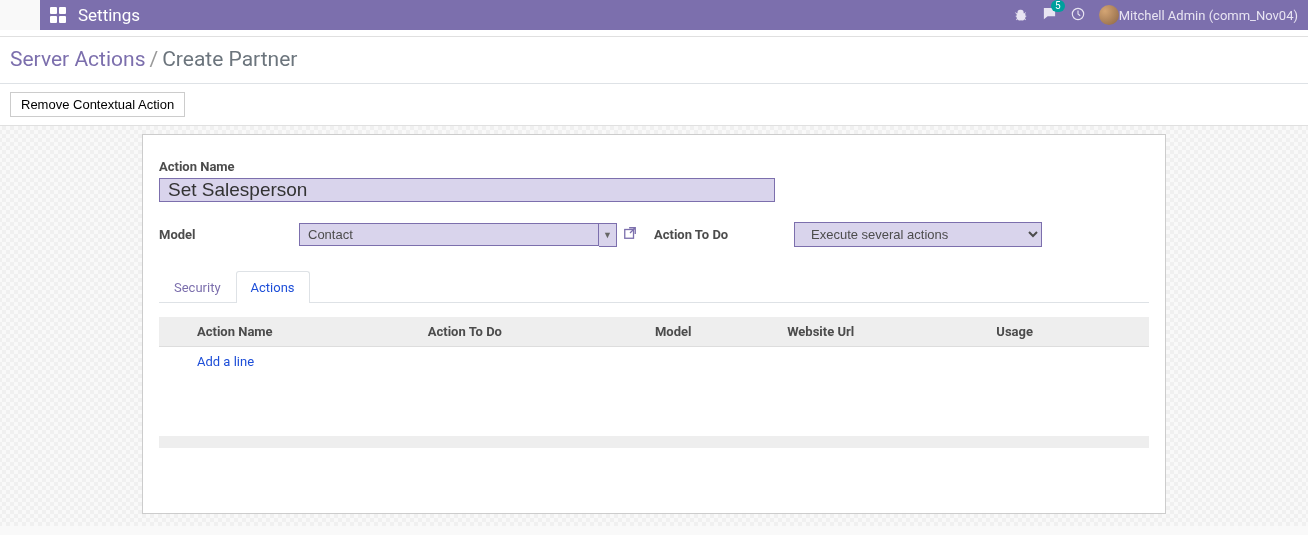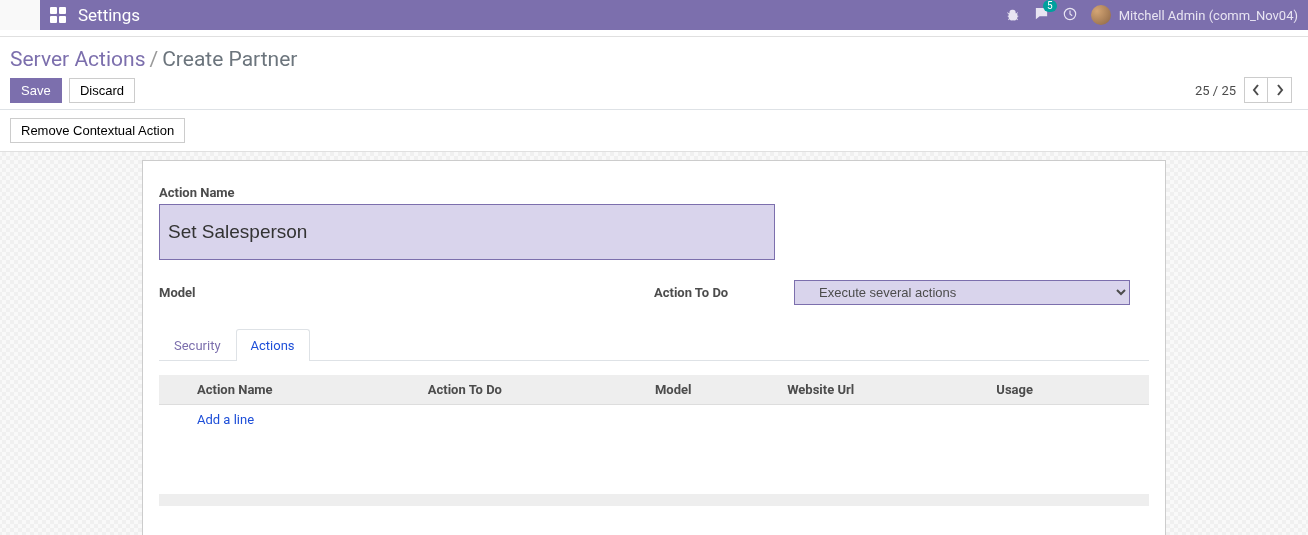--- a/index.html
+++ b/index.html
@@ -6,49 +6,49 @@
 body { font-family: -apple-system, BlinkMacSystemFont, "Segoe UI", Roboto, "Helvetica Neue", Arial, sans-serif; font-size: 13px; color: #4c4c4c; background: #f9f9f9; }
 .navbar { background: #7c6fad; color: #fff; height: 30px; display: flex; align-items: center; padding: 0 10px; margin-left: 40px; }
 .navbar-apps { width: 16px; height: 16px; margin-right: 12px; display: grid; grid-template-columns: 1fr 1fr; grid-template-rows: 1fr 1fr; gap: 2px; }
 .navbar-apps span { background: #fff; border-radius: 1px; }
 .navbar-title { font-size: 17px; font-weight: 400; color: #fff; margin-right: 24px; }
 .navbar-menu { display: flex; gap: 28px; }
 .navbar-menu a { color: #e8e4f2; text-decoration: none; font-size: 13px; }
 .navbar-right { margin-left: auto; display: flex; align-items: center; gap: 14px; }
 .navbar-icon { color: #e8e4f2; font-size: 14px; position: relative; }
 .badge { position: absolute; top: -6px; right: -8px; background: #00a09d; color: #fff; font-size: 10px; border-radius: 8px; padding: 0 4px; line-height: 12px; min-width: 12px; text-align: center; }
-.navbar-user { display: flex; align-items: center; gap: 8px; color: #e8e4f2; font-size: 13px; }
+.navbar-user { display: flex; align-items: center; color: #e8e4f2; font-size: 13px; }
 .avatar { width: 20px; height: 20px; border-radius: 50%; background: radial-gradient(circle at 30% 30%, #d4a574, #8b6544); }
 .second-bar { background: #fff; border-bottom: 1px solid #e0e0e0; height: 7px; }
 .control-panel { background: #fff; padding: 10px 16px 6px 10px; border-bottom: 1px solid #dee2e6; }
 .breadcrumb { font-size: 21px; margin-bottom: 6px; }
 .breadcrumb a { color: #7c6fad; text-decoration: none; }
 .breadcrumb .sep { color: #999; margin: 0 4px; }
 .breadcrumb .current { color: #6c757d; }
 .cp-row { display: flex; justify-content: space-between; align-items: center; }
 .btn { display: inline-block; padding: 4px 10px; font-size: 13px; border: 1px solid #ccc; background: #fff; cursor: pointer; border-radius: 0; }
 .btn-primary { background: #7c6fad; border-color: #7c6fad; color: #fff; }
 .btn + .btn { margin-left: 4px; }
 .pager { display: flex; align-items: center; gap: 8px; font-size: 13px; color: #4c4c4c; }
 .pager-btns { display: flex; }
 .pager-btn { border: 1px solid #ccc; background: #fff; width: 24px; height: 26px; display: flex; align-items: center; justify-content: center; cursor: pointer; }
 .pager-btn + .pager-btn { border-left: none; }
 .action-bar { background: #fff; padding: 8px 10px; border-bottom: 1px solid #e0e0e0; }
 .outer-body { background: repeating-conic-gradient(#f0f0f0 0% 25%, #f9f9f9 0% 50%) 50% / 8px 8px; padding: 8px 0 0 0; min-height: 400px; }
 .form-sheet { background: #fff; border: 1px solid #ccc; max-width: 1024px; margin: 0 auto; padding: 24px 16px 16px 16px; min-height: 380px; }
 .field-label { font-weight: 700; font-size: 13px; color: #4c4c4c; margin-bottom: 4px; display: block; }
-.input-text { width: 616px; padding: 16px 8px; font-size: 19px; border: 1px solid #7c6fad; background: #d9d4ec; color: #333; }
+.input-text { width: 616px; padding: 0 8px; font-size: 19px; border: 1px solid #7c6fad; background: #d9d4ec; color: #333; }
 .form-row { display: flex; margin-top: 20px; gap: 0; }
 .form-group { display: flex; align-items: center; }
 .form-group .field-label { margin-bottom: 0; width: 140px; }
 .m2o-wrap { display: flex; align-items: center; }
 .m2o-input { width: 300px; padding: 3px 8px; font-size: 13px; border: 1px solid #7c6fad; background: #d9d4ec; color: #4c4c4c; }
 .m2o-dd { width: 18px; height: 24px; border: 1px solid #7c6fad; border-left: none; background: #d9d4ec; display: flex; align-items: center; justify-content: center; font-size: 9px; color: #666; }
 .ext-link { margin-left: 6px; color: #7c6fad; font-size: 14px; cursor: pointer; }
-.select-input { width: 336px; padding: 3px 20px; font-size: 13px; border: 1px solid #7c6fad; background: #d9d4ec; color: #4c4c4c; }
+.select-input { width: 248px; padding: 3px 12px; font-size: 13px; border: 1px solid #7c6fad; background: #d9d4ec; color: #4c4c4c; }
 .tabs { margin-top: 24px; border-bottom: 1px solid #dee2e6; display: flex; }
 .tab { padding: 8px 14px; font-size: 13px; color: #7c6fad; cursor: pointer; border: 1px solid transparent; border-bottom: none; margin-bottom: -1px; text-align: right; }
 .tab.active { border-color: #dee2e6; background: #fff; color: #1d4ed8; border-radius: 3px 3px 0 0; }
 .tab-help { margin-top: 18px; font-size: 13px; color: #888; line-height: 1.4; }
 .table { width: 100%; margin-top: 14px; border-collapse: collapse; }
 .table thead th { background: #eee; text-align: left; padding: 7px 8px; font-size: 13px; font-weight: 700; border-bottom: 1px solid #ddd; }
 .table thead th:first-child { width: 30px; }
 .table tbody td { padding: 7px 8px; font-size: 13px; }
 .add-line { color: #1d4ed8; cursor: pointer; }
 .bottom-bar { margin-top: 60px; height: 12px; background: #eee; }
@@ -87,55 +87,46 @@
       <span>Mitchell Admin (comm_Nov04)</span>
     </div>
   </div>
 </div>
 <div class="second-bar"></div>
 
 <div class="control-panel">
   <div class="breadcrumb">
     <a href="#">Server Actions</a><span class="sep">/</span><span class="current">Create Partner</span>
   </div>
-  <div class="cp-row">
-    <div>
-      <button class="btn btn-primary">Save</button>
-      <button class="btn">Discard</button>
-    </div>
-    <div class="pager">
-      <span>25 / 25</span>
-      <div class="pager-btns">
-        <div class="pager-btn">
-          <svg width="8" height="12" viewBox="0 0 8 12">
-              <path d="M6 1L2 6l4 5" stroke="#4c4c4c" stroke-width="2" fill="none"></path>
-            </svg>
-        </div>
-        <div class="pager-btn">
-          <svg width="8" height="12" viewBox="0 0 8 12">
-              <path d="M2 1l4 5-4 5" stroke="#4c4c4c" stroke-width="2" fill="none"></path>
-            </svg>
-        </div>
-      </div>
-    </div>
-  </div>
 </div>
 
 <div class="action-bar">
   <button class="btn">Remove Contextual Action</button>
 </div>
 
 <div class="outer-body">
   <div class="form-sheet">
     <label class="field-label">Action Name</label>
     <input type="text" class="input-text" value="Set Salesperson" style="">
 
     <div class="form-row">
       <div class="form-group" style="width:50%;">
         <label class="field-label">Model</label>
+        <div class="m2o-wrap">
+          <input type="text" class="m2o-input" value="Contact" style="">
+          <div class="m2o-dd">
+            <span>▼</span>
+          </div>
+          <span class="ext-link">
+            <svg width="14" height="14" viewBox="0 0 16 16" fill="none" stroke="#7c6fad" stroke-width="1.5">
+                <rect x="2" y="4" width="10" height="10"></rect>
+                <path d="M7 2h7v7M14 2L8 8"></path>
+              </svg>
+          </span>
+        </div>
       </div>
       <div class="form-group" style="width:50%;">
         <label class="field-label">Action To Do</label>
         <select class="select-input">
           <option>Execute several actions</option>
         </select>
       </div>
     </div>
 
     <div class="tabs">

